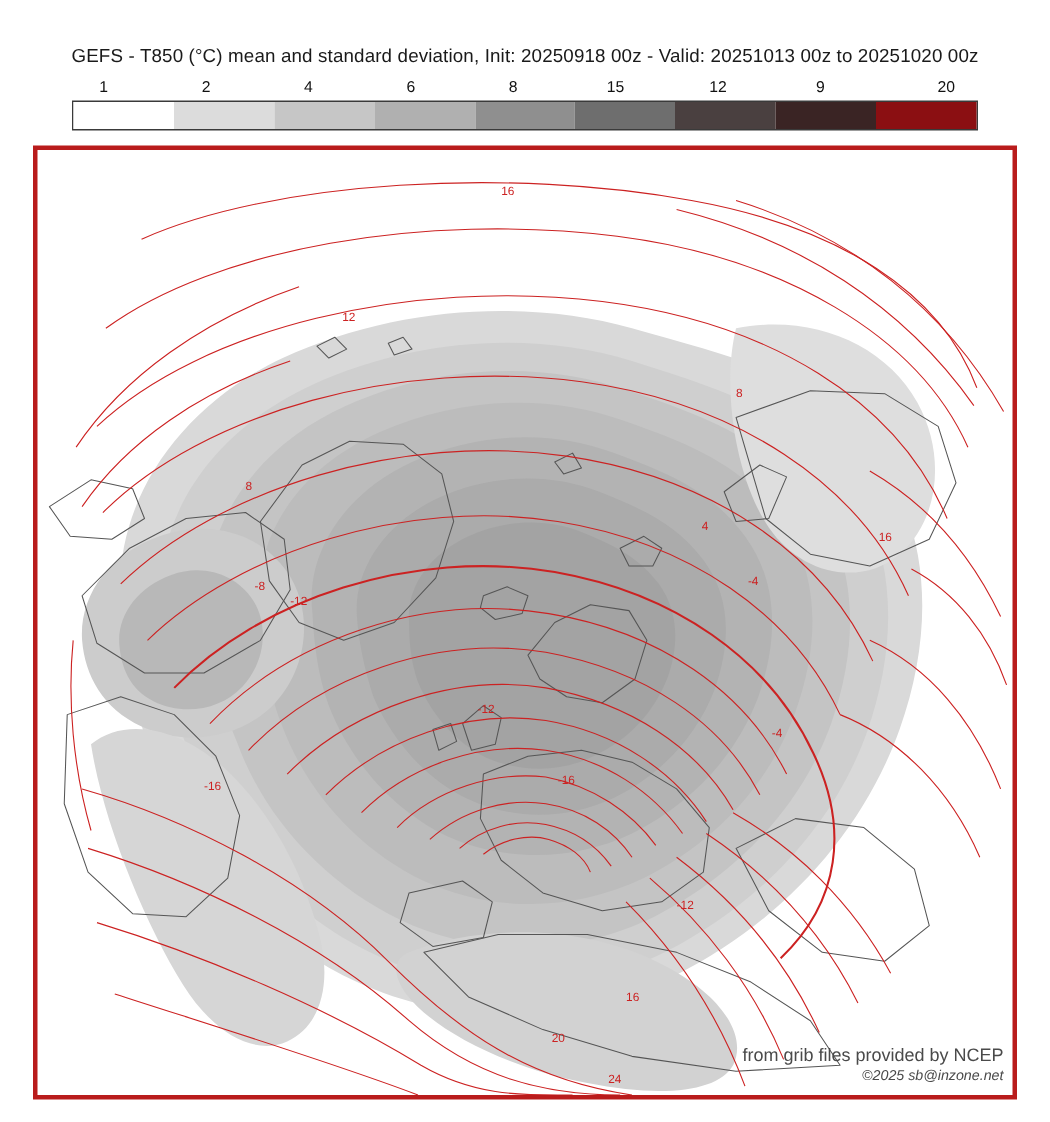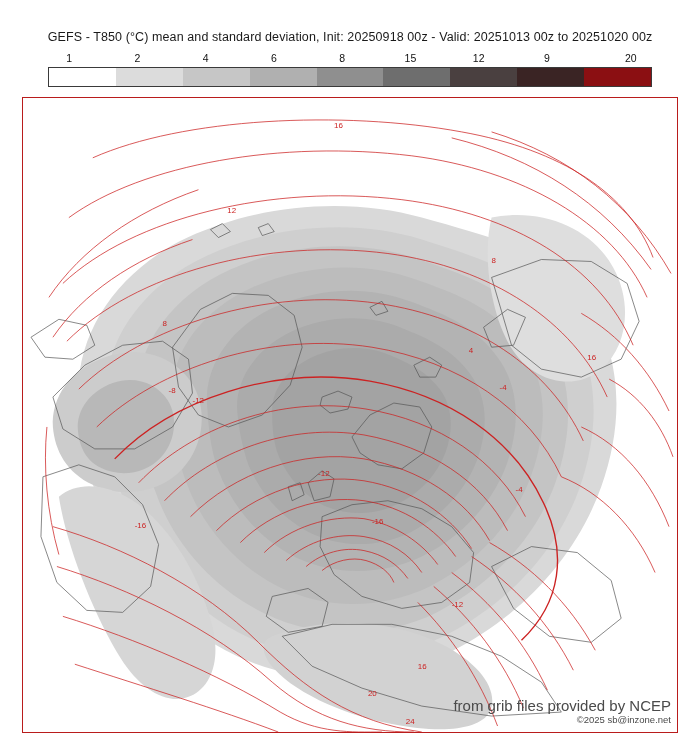--- a/index.html
+++ b/index.html
@@ -65,52 +65,53 @@
     flex: 1 1 0;
     height: 100%;
   }
   
   .map-frame {
     position: absolute;
     left: 22px;
     top: 97px;
     width: 656px;
     height: 636px;
-    border: 1px solid #b91c1c;
+    border: 3px solid #b91c1c;
     box-sizing: border-box;
     background: #ffffff;
     overflow: hidden;
   }
   .map-svg {
     position: absolute;
     left: 0;
     top: 0;
     width: 100%;
     height: 100%;
     display: block;
   }
   .credit {
     position: absolute;
     right: 6px;
     bottom: 20px;
-    font-size: 15px;
+    font-size: 12px;
     color: #4a4a4a;
     text-align: right;
     line-height: 13px;
     white-space: nowrap;
   }
   .credit2 {
     position: absolute;
     right: 6px;
     bottom: 6px;
     font-size: 9.5px;
     color: #4a4a4a;
     text-align: right;
     line-height: 13px;
     white-space: nowrap;
+    font-style: italic;
   }
 </style>
 </head>
 <body>
 
 <div class="page">
 
   <div class="title">GEFS - T850 (°C) mean and standard deviation, Init: 20250918 00z - Valid: 20251013 00z to 20251020 00z</div>
 
   <div class="cbar-wrap">

